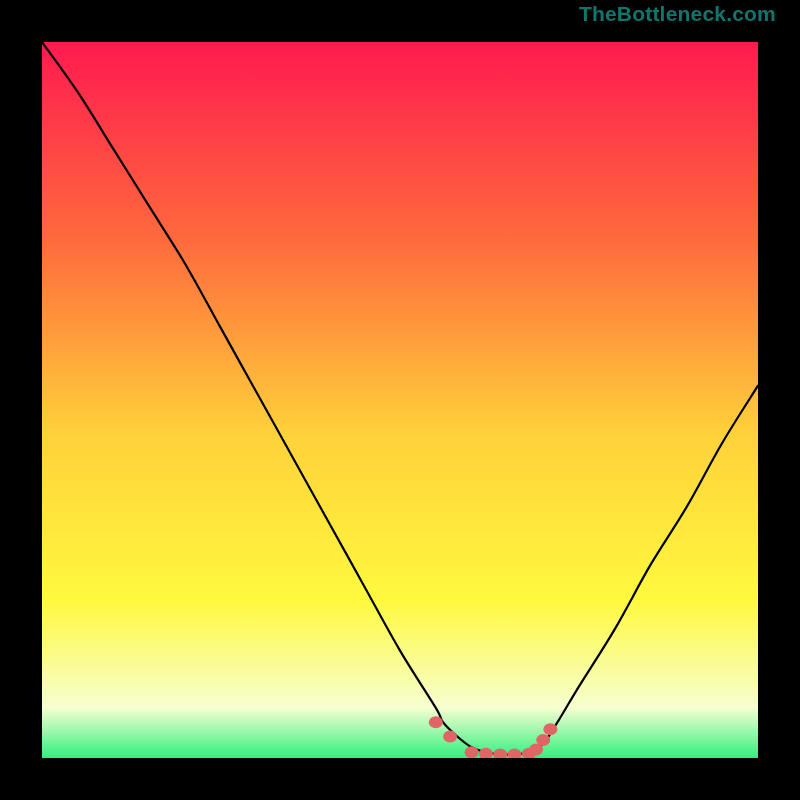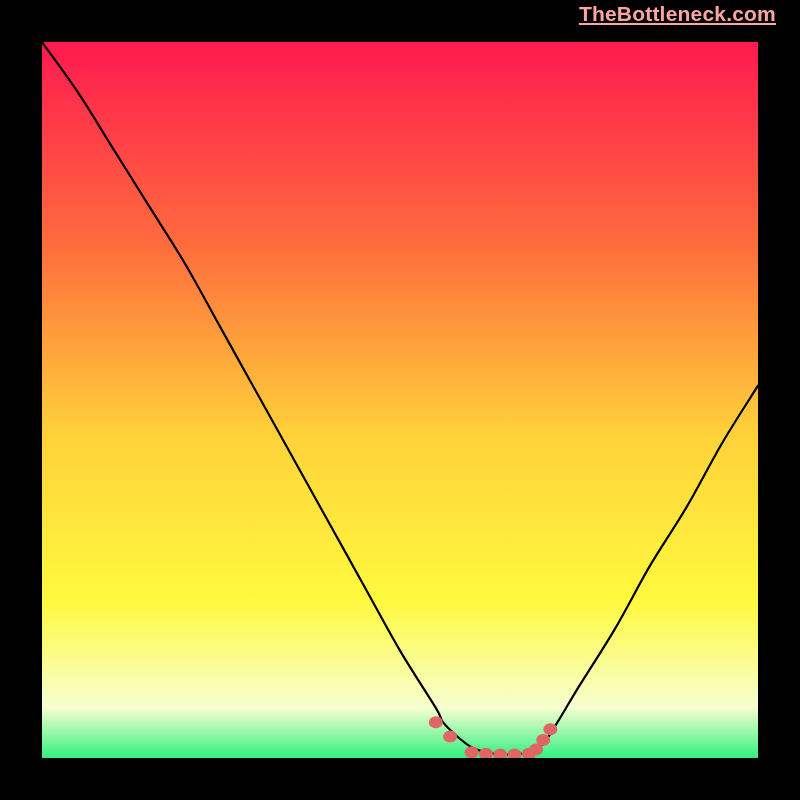--- a/index.html
+++ b/index.html
@@ -41,23 +41,22 @@
     height: 100%;
     overflow: visible;
   }
   .watermark {
     position: absolute;
     top: 2px;
     right: 24px;
     font-family: Arial, Helvetica, sans-serif;
     font-size: 21px;
     font-weight: 600;
-    color: #fca5a5;
+    color: #0f766e;
     letter-spacing: 0.2px;
-    text-decoration: underline;
   }
 </style>
 </head>
 <body>
 
 <div class="frame">
   <div class="plot-area">
     <svg class="gradient" viewBox="0 0 716 716" preserveAspectRatio="none">
       <defs>
         <linearGradient id="bg-grad" x1="0" y1="0" x2="0" y2="1">

